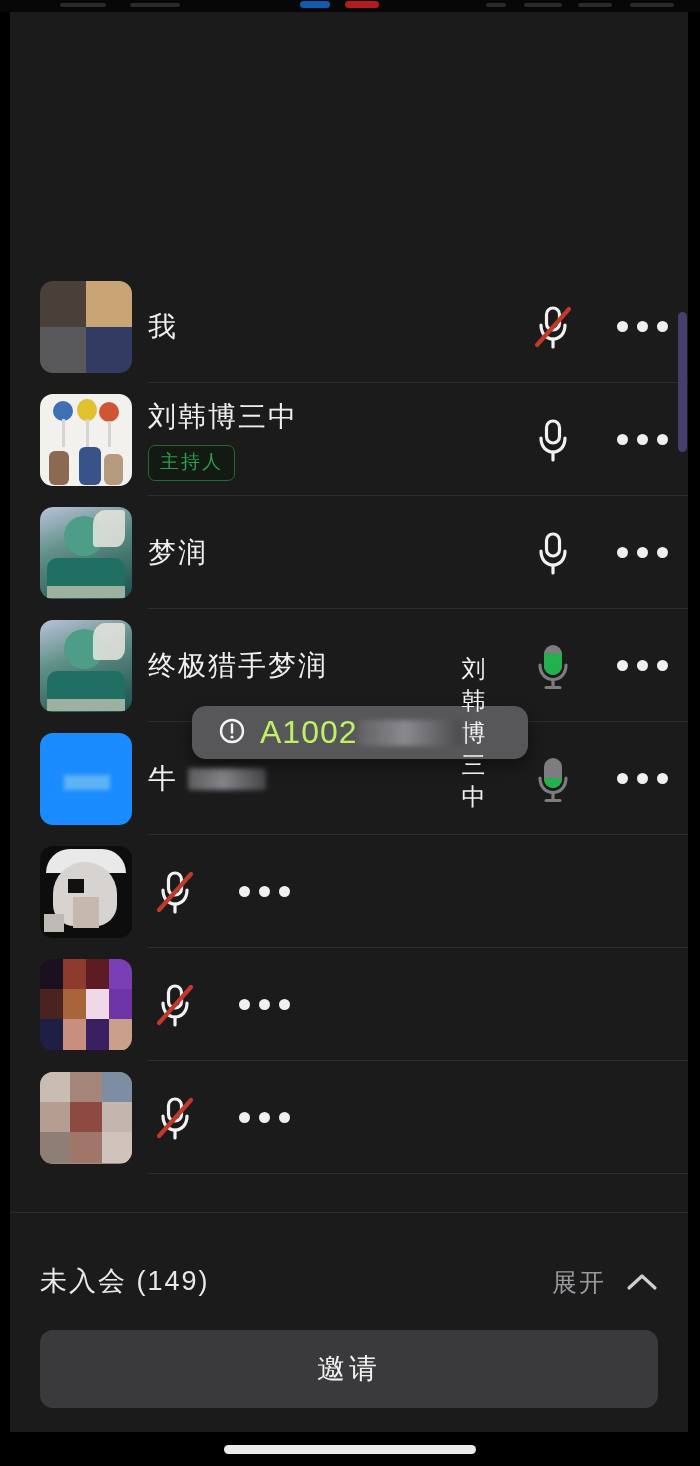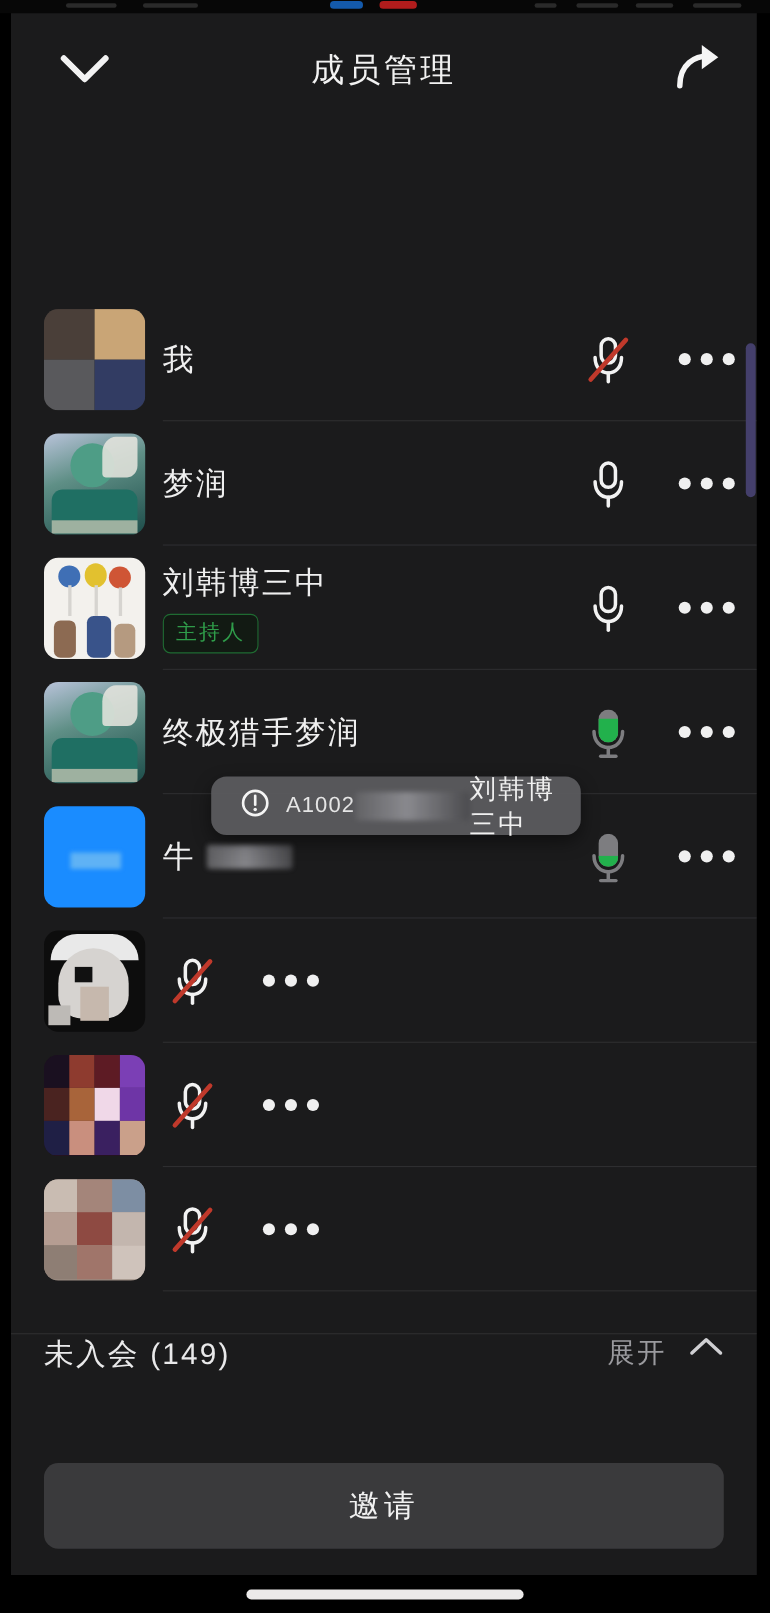--- a/index.html
+++ b/index.html
@@ -112,27 +112,27 @@
     background:#443f6b;cursor:pointer;
   }
 
   
   .toast{
     position:absolute;left:182px;top:694px;width:336px;height:53px;
     background:rgba(92,92,96,.92);border-radius:14px;
     display:flex;align-items:center;box-shadow:0 6px 16px rgba(0,0,0,.45);
   }
   .toast-ico{margin-left:26px;margin-right:14px;display:block;}
-  .toast-txt{color:#e5e5e5;font-size:20px;letter-spacing:1px;display:flex;align-items:center;}
+  .toast-txt{color:#bef264;font-size:32px;letter-spacing:1px;display:flex;align-items:center;}
   .toast-right{margin-left:auto;margin-right:22px;color:#f0f0f0;font-size:24px;letter-spacing:2px;}
 
   
   .notjoined{
     position:absolute;left:0;top:1200px;width:678px;height:86px;display:flex;
-    align-items:flex-start;border-top:1px solid #2e2e30;
+    align-items:flex-end;border-top:1px solid #2e2e30;
   }
   .nj-title{margin-left:30px;color:#e9e9ea;font-size:27px;letter-spacing:2px;}
   .nj-expand{margin-left:auto;color:#9a9a9e;font-size:25px;letter-spacing:2px;cursor:pointer;}
   .nj-chev{margin-left:18px;margin-right:28px;cursor:pointer;display:block;}
 
   
   .invite{
     position:absolute;left:30px;top:1318px;width:618px;height:78px;
     background:#3a3a3c;border-radius:13px;display:flex;align-items:center;
     justify-content:center;color:#f1f1f1;font-size:28px;letter-spacing:4px;cursor:pointer;
@@ -149,34 +149,20 @@
     <div class="sb-dot sb-blue"></div>
     <div class="sb-dot sb-red"></div>
     <div class="sb-grey" style="left:486px;width:20px;"></div>
     <div class="sb-grey" style="left:524px;width:38px;"></div>
     <div class="sb-grey" style="left:578px;width:34px;"></div>
     <div class="sb-grey" style="left:630px;width:44px;"></div>
   </div>
 
   <div class="screen">
 
-    <div class="header">
-      <div class="chev-down">
-        <svg width="54" height="40" viewBox="0 0 54 40" fill="none">
-          <path d="M8 11 L27 30 L46 11" stroke="#f2f2f2" stroke-width="5.5" stroke-linecap="round" stroke-linejoin="round"></path>
-        </svg>
-      </div>
-      <div class="page-title">成员管理</div>
-      <div class="share-btn">
-        <svg width="52" height="52" viewBox="0 0 52 52" fill="none">
-          <path d="M10 42 C10 22 24 15 36 15" stroke="#f5f5f5" stroke-width="5" stroke-linecap="round" stroke-linejoin="round" fill="none"></path>
-          <path d="M30 5 L45 16 L30 27 Z" fill="#f5f5f5"></path>
-        </svg>
-      </div>
-    </div>
 
 
 
     <div class="list">
 
       <div class="row">
         <div class="avatar">
           <div class="av-cell" style="left:0;top:0;width:50%;height:50%;background:#4a3f39"></div>
           <div class="av-cell" style="left:50%;top:0;width:50%;height:50%;background:#c9a576"></div>
           <div class="av-cell" style="left:0;top:50%;width:50%;height:50%;background:#59595c"></div>
@@ -184,45 +170,20 @@
         </div>
         <div class="names">
           <div class="nm">我</div>
         </div>
         <div class="mic-slot">
           <svg width="40" height="48" viewBox="0 0 40 48" fill="none">
             <rect x="13.5" y="5" width="13" height="22" rx="6.5" stroke="#f2f2f2" stroke-width="3.2"></rect>
             <path d="M8 22 C8 31 13.5 36 20 36 C26.5 36 32 31 32 22" stroke="#f2f2f2" stroke-width="3.2" stroke-linecap="round" fill="none"></path>
             <path d="M20 36 L20 44" stroke="#f2f2f2" stroke-width="3.2" stroke-linecap="round"></path>
             <path d="M4 42 L36 6" stroke="#c0392b" stroke-width="4.2" stroke-linecap="round"></path>
-          </svg>
-        </div>
-        <div class="dots">
-            <i></i>
-            <i></i>
-            <i></i>
-          </div>
-        <div class="sep"></div>
-      </div>
-
-      <div class="row">
-        <div class="avatar" style="background:linear-gradient(160deg,#b9c3da 0%,#5f8f86 40%,#1d4d4a 100%)">
-          <div class="av-cell" style="left:26%;top:10%;width:44%;height:44%;border-radius:50%;background:#4e9d86"></div>
-          <div class="av-cell" style="left:58%;top:4%;width:34%;height:40%;border-radius:40% 10% 30% 10%;background:#e8e6df;opacity:.85"></div>
-          <div class="av-cell" style="left:8%;top:56%;width:84%;height:44%;border-radius:10px 10px 4px 4px;background:#1f6f63"></div>
-          <div class="av-cell" style="left:8%;top:86%;width:84%;height:14%;background:#c9c7b4;opacity:.75"></div>
-        </div>
-        <div class="names">
-          <div class="nm">梦润</div>
-        </div>
-        <div class="mic-slot">
-          <svg width="40" height="48" viewBox="0 0 40 48" fill="none">
-            <rect x="13.5" y="5" width="13" height="22" rx="6.5" stroke="#f2f2f2" stroke-width="3.2"></rect>
-            <path d="M8 22 C8 31 13.5 36 20 36 C26.5 36 32 31 32 22" stroke="#f2f2f2" stroke-width="3.2" stroke-linecap="round" fill="none"></path>
-            <path d="M20 36 L20 44" stroke="#f2f2f2" stroke-width="3.2" stroke-linecap="round"></path>
           </svg>
         </div>
         <div class="dots">
             <i></i>
             <i></i>
             <i></i>
           </div>
         <div class="sep"></div>
       </div>
 
@@ -234,20 +195,45 @@
           <div class="av-cell" style="left:24%;top:28%;width:3px;height:30%;background:#d6d4d0"></div>
           <div class="av-cell" style="left:50%;top:28%;width:3px;height:30%;background:#d6d4d0"></div>
           <div class="av-cell" style="left:74%;top:30%;width:3px;height:28%;background:#d6d4d0"></div>
           <div class="av-cell" style="left:10%;top:62%;width:22%;height:38%;border-radius:6px;background:#8c6a52"></div>
           <div class="av-cell" style="left:42%;top:58%;width:24%;height:42%;border-radius:6px;background:#39538a"></div>
           <div class="av-cell" style="left:70%;top:66%;width:20%;height:34%;border-radius:6px;background:#b59a80"></div>
         </div>
         <div class="names">
           <div class="nm">刘韩博三中</div>
           <div class="badge-host">主持人</div>
+        </div>
+        <div class="mic-slot">
+          <svg width="40" height="48" viewBox="0 0 40 48" fill="none">
+            <rect x="13.5" y="5" width="13" height="22" rx="6.5" stroke="#f2f2f2" stroke-width="3.2"></rect>
+            <path d="M8 22 C8 31 13.5 36 20 36 C26.5 36 32 31 32 22" stroke="#f2f2f2" stroke-width="3.2" stroke-linecap="round" fill="none"></path>
+            <path d="M20 36 L20 44" stroke="#f2f2f2" stroke-width="3.2" stroke-linecap="round"></path>
+          </svg>
+        </div>
+        <div class="dots">
+            <i></i>
+            <i></i>
+            <i></i>
+          </div>
+        <div class="sep"></div>
+      </div>
+
+      <div class="row">
+        <div class="avatar" style="background:linear-gradient(160deg,#b9c3da 0%,#5f8f86 40%,#1d4d4a 100%)">
+          <div class="av-cell" style="left:26%;top:10%;width:44%;height:44%;border-radius:50%;background:#4e9d86"></div>
+          <div class="av-cell" style="left:58%;top:4%;width:34%;height:40%;border-radius:40% 10% 30% 10%;background:#e8e6df;opacity:.85"></div>
+          <div class="av-cell" style="left:8%;top:56%;width:84%;height:44%;border-radius:10px 10px 4px 4px;background:#1f6f63"></div>
+          <div class="av-cell" style="left:8%;top:86%;width:84%;height:14%;background:#c9c7b4;opacity:.75"></div>
+        </div>
+        <div class="names">
+          <div class="nm">梦润</div>
         </div>
         <div class="mic-slot">
           <svg width="40" height="48" viewBox="0 0 40 48" fill="none">
             <rect x="13.5" y="5" width="13" height="22" rx="6.5" stroke="#f2f2f2" stroke-width="3.2"></rect>
             <path d="M8 22 C8 31 13.5 36 20 36 C26.5 36 32 31 32 22" stroke="#f2f2f2" stroke-width="3.2" stroke-linecap="round" fill="none"></path>
             <path d="M20 36 L20 44" stroke="#f2f2f2" stroke-width="3.2" stroke-linecap="round"></path>
           </svg>
         </div>
         <div class="dots">
             <i></i>

